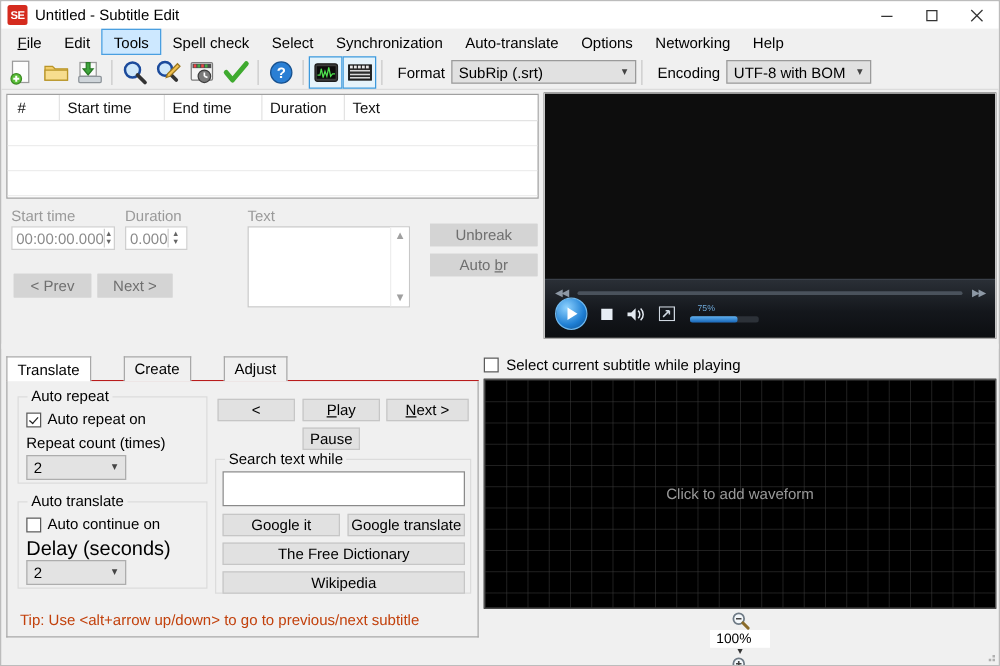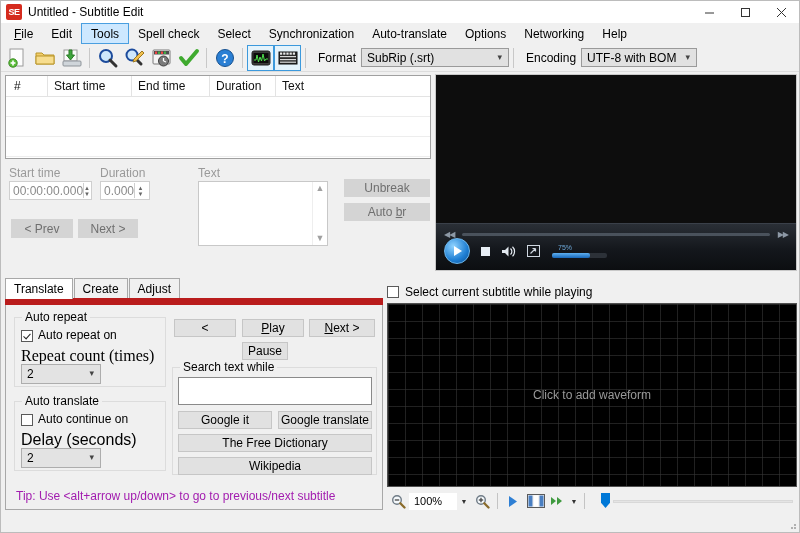--- a/index.html
+++ b/index.html
@@ -158,23 +158,24 @@
 
   
   .hsplit {
     position: absolute; left: 0; right: 0; top: 274px; height: 4px;
     background: #f0f0f0;
   }
 
   
   .tabstrip {
     position: absolute; left: 4px; top: 284px; width: 378px; height: 20px;
-    display: flex; align-items: flex-end;
-    border-bottom: 7px solid #b91c1c;
-    box-sizing: border-box;
+    display: flex; align-items: center;
+    border-bottom: 1px solid #b91c1c;
+    box-sizing: border-box;
+    gap: 25px;
   }
   .tab {
     padding: 0 8px; height: 20px; display: flex; align-items: center;
     font-size: 12px; color: #000;
     border: 1px solid #a8a8a8; border-bottom: none;
     background: #f0f0f0; margin-right: 1px;
     box-sizing: border-box;
   }
   .tab.active {
     background: #fff; height: 21px; margin-bottom: -1px;
@@ -205,21 +206,21 @@
     width: 3px; height: 6px; border: solid #222; border-width: 0 1.5px 1.5px 0;
     transform: rotate(42deg);
   }
   .dd {
     height: 20px; border: 1px solid #adadad; background: #e3e3e3;
     display: flex; align-items: center; padding-left: 5px;
     font-size: 12px; box-sizing: border-box; position: relative; color:#000;
   }
   .dd .chev { position: absolute; right: 6px; top: 4px; }
   .tip {
-    position: absolute; left: 10px; bottom: 6px; font-size: 12px; color: #a21caf;
+    position: absolute; left: 10px; bottom: 6px; font-size: 12px; color: #c2410c;
   }
 
   
   .videopane {
     position: absolute; left: 434px; top: 73px; width: 362px; height: 197px;
     background: #0d0d0d; border: 1px solid #c8c8c8; box-sizing: border-box;
   }
   .vid-controls {
     position: absolute; left: 0; right: 0; bottom: 0; height: 46px;
     background: linear-gradient(180deg,#2a2f36 0%, #14171c 55%, #0c0e11 100%);
@@ -271,21 +272,21 @@
     background: #000; border: 1px solid #505050; box-sizing: border-box;
     background-image:
       linear-gradient(to right, rgba(60,60,60,0.55) 1px, transparent 1px),
       linear-gradient(to bottom, rgba(60,60,60,0.55) 1px, transparent 1px);
     background-size: 17px 17px;
     display: flex; align-items: center; justify-content: center;
   }
   .wavepane .hint { color: #9a9a9a; font-size: 12px; }
   .wf-toolbar {
     position: absolute; left: 386px; top: 488px; width: 410px; height: 24px;
-    display: flex; align-items: center;
+    display: flex; align-items: center; flex-direction: column;
   }
   .wf-btn {
     width: 22px; height: 20px; display: flex; align-items: center; justify-content: center;
   }
   .zoom-val {
     width: 48px; height: 17px; background: #fff; border: 1px solid #fff;
     font-size: 11px; display: flex; align-items: center; padding-left: 4px;
     box-sizing: border-box;
   }
   .tiny-arrow { font-size: 7px; color: #333; }
@@ -532,21 +533,21 @@
   <div class="tabpage">
 
     <div class="groupbox" style="left:8px;top:12px;width:152px;height:70px;">
       <div class="gb-title">Auto repeat</div>
       <div class="cb" style="position:absolute;left:6px;top:10px;">
         <span class="box">
             <span class="tick"></span>
           </span>
         <span>Auto repeat on</span>
       </div>
-      <div style="position:absolute;left:6px;top:29px;font-size:16px;font-family:Liberation Serif, serif;">Repeat count (times)</div>
+      <div style="position:absolute;left:6px;top:29px;font-size:12px;">Repeat count (times)</div>
       <div class="dd" style="position:absolute;left:6px;top:46px;width:80px;">
         <span>2</span>
         <span class="chev">▾</span>
       </div>
     </div>
 
     <div class="groupbox" style="left:8px;top:96px;width:152px;height:70px;">
       <div class="gb-title">Auto translate</div>
       <div class="cb" style="position:absolute;left:6px;top:10px;">
         <span class="box"></span>

